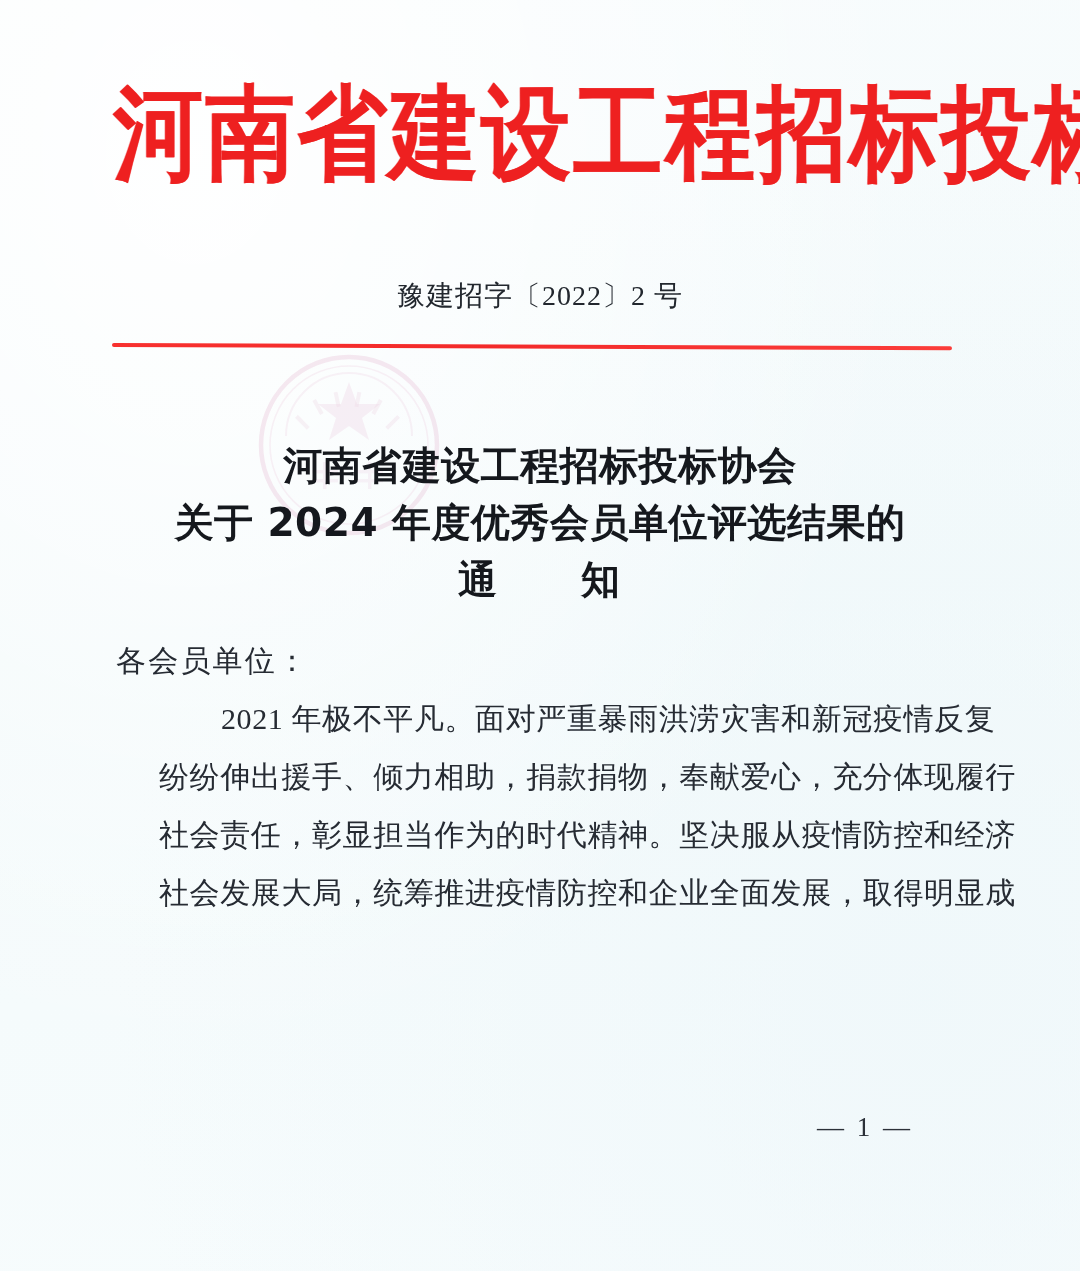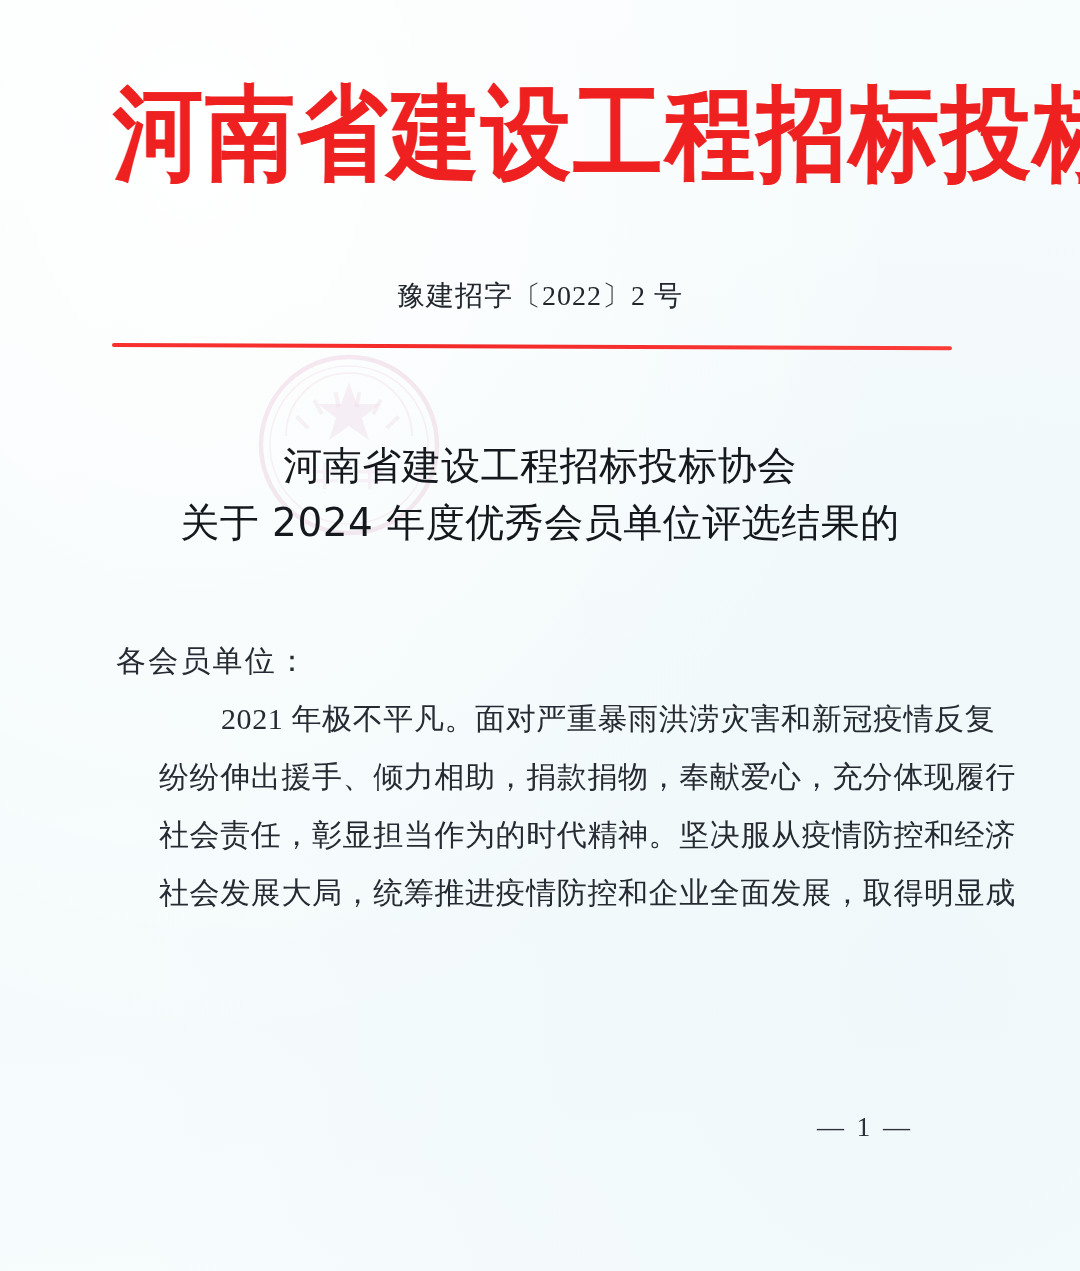--- a/index.html
+++ b/index.html
@@ -93,21 +93,21 @@
 
   
   #title-block {
     position: absolute;
     left: 0;
     top: 437px;
     width: 1080px;
     text-align: center;
     color: #15181d;
     font-family: "DejaVu Sans", "Liberation Sans", sans-serif;
-    font-weight: 400;
+    font-weight: 700;
   }
   #title-block .tline {
     font-size: 39px;
     line-height: 57px;
     letter-spacing: 0.5px;
     white-space: pre;
   }
   #title-block .tline-3 {
     letter-spacing: 2px;
   }
@@ -200,20 +200,21 @@
       <rect x="101" y="118" width="26" height="3.4"></rect>
       <rect x="101" y="127" width="26" height="3.4"></rect>
       <rect x="67" y="110" width="3.4" height="27"></rect>
       <rect x="112" y="110" width="3.4" height="27"></rect>
     </g>
   </svg>
 
   <div id="title-block">
     <div class="tline tline-1">河南省建设工程招标投标协会</div>
     <div class="tline tline-2">关于 2024 年度优秀会员单位评选结果的</div>
+    <div class="tline tline-3">通　　知</div>
   </div>
 
   <div id="body-block">
     <div class="salutation">各会员单位：</div>
     <div class="para-line indent">2021 年极不平凡。面对严重暴雨洪涝灾害和新冠疫情反复</div>
     <div class="para-line">纷纷伸出援手、倾力相助，捐款捐物，奉献爱心，充分体现履行</div>
     <div class="para-line">社会责任，彰显担当作为的时代精神。坚决服从疫情防控和经济</div>
     <div class="para-line">社会发展大局，统筹推进疫情防控和企业全面发展，取得明显成</div>
   </div>
 

